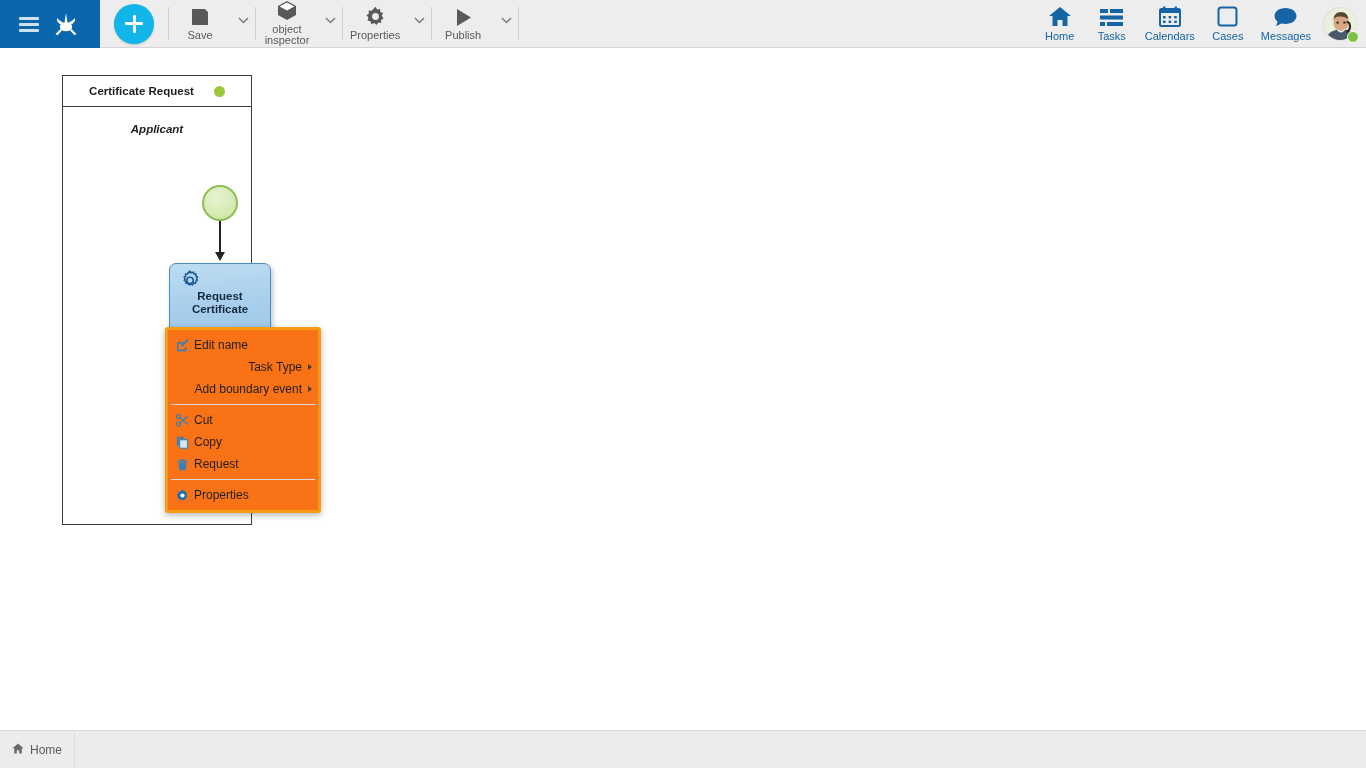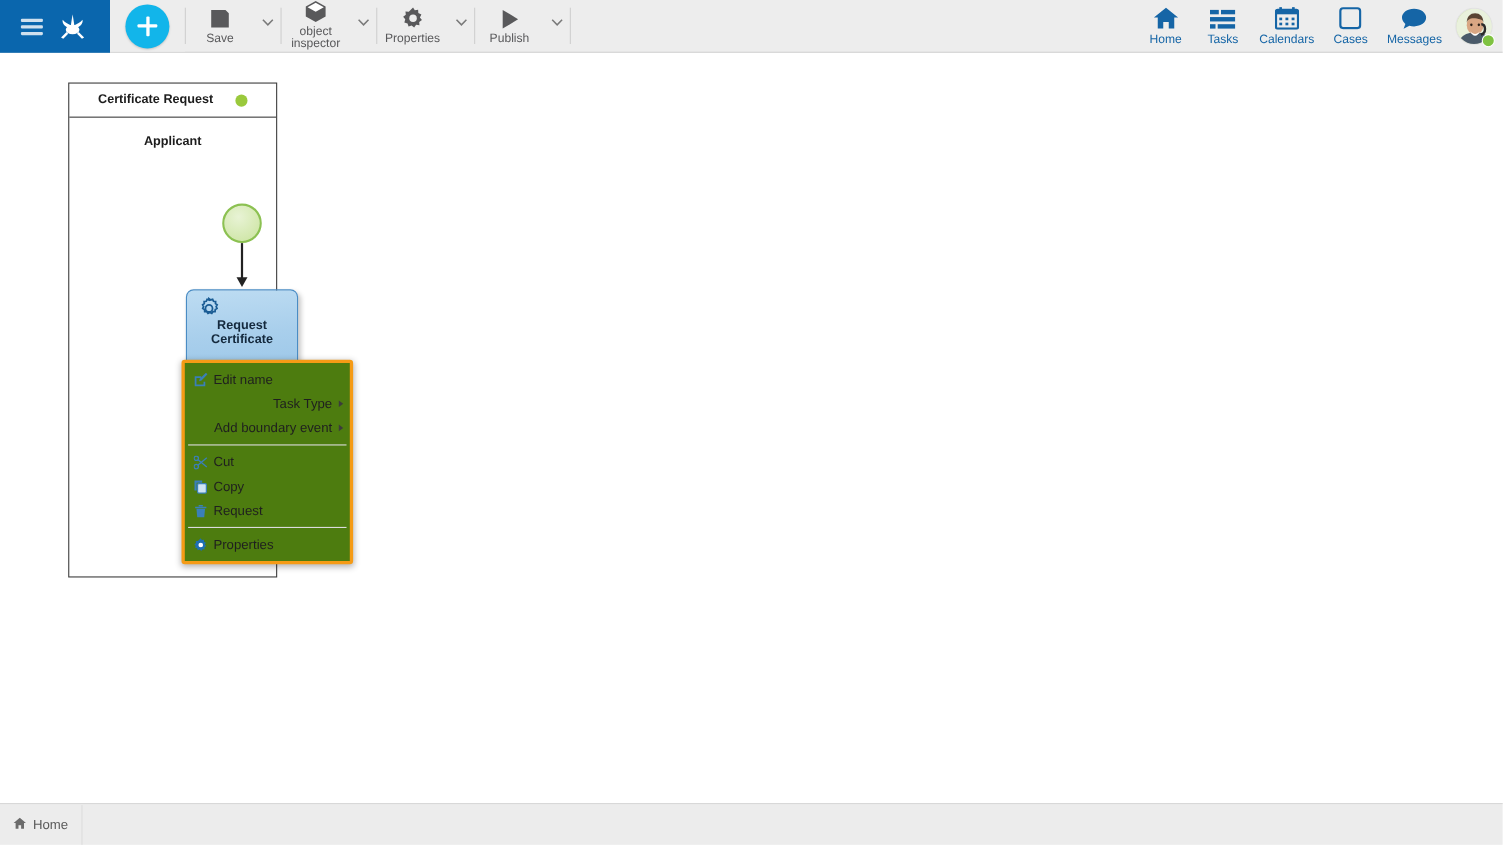--- a/index.html
+++ b/index.html
@@ -103,21 +103,21 @@
   #pool {
     position:absolute; left:62px; top:26px; width:190px; height:450px;
     border:1px solid #3d3d3d; background:#fff;
   }
   #pool-header {
     height:31px; border-bottom:1px solid #3d3d3d;
     display:flex; align-items:center; justify-content:center; gap:20px;text-align:right;
   }
   #pool-title { font-size:11.5px; color:#1d1d1d; font-weight:bold; }
   #pool-dot { width:11px; height:11px; border-radius:50%; background:#9ac93c; }
-  #lane-title { text-align:center; font-size:11.5px; color:#1d1d1d; margin-top:16px; font-weight:bold;}
+  #lane-title { text-align:center; font-size:11.5px; color:#1d1d1d; margin-top:16px; font-weight:bold;font-style:italic;}
 
   .shp { position:absolute; }
   #start-event {
     left:139px; top:109px; width:36px; height:36px; border-radius:50%;
     border:2px solid #8cc152;
     background: radial-gradient(circle at 40% 32%, #e8f3d5 0%, #d3e8ae 70%, #c9e2a0 100%);
   }
   #end-event {
     left:139px; top:304px; width:36px; height:36px; border-radius:50%;
     border:2.5px solid #d63b33;
@@ -138,21 +138,21 @@
   .arrow-line { position:absolute; background:#222; width:1.6px; }
   .arrow-head {
     position:absolute; width:0; height:0;
     border-left:5px solid transparent; border-right:5px solid transparent;
     border-top:9px solid #222;
   }
 
   
   #ctx-menu {
     position:absolute; left:165px; top:278px; width:156px;
-    background:#4d7c0f; border:3px solid #f59b15; border-radius:3px;
+    background:#f97316; border:3px solid #f59b15; border-radius:3px;
     box-shadow:0 2px 6px rgba(0,0,0,.3); z-index:50;
     padding: 4px 0 4px 0;
   }
   .ctx-item {
     display:flex; align-items:center; height:22px; padding:0 6px 0 7px;
     font-size:12px; color:#1f1f1f; cursor:pointer; position:relative;
   }
   .ctx-ico { width:15px; display:flex; align-items:center; justify-content:center; margin-right:4px; flex:0 0 15px;}
   .ctx-lbl { flex:1 1 auto; white-space:nowrap; }
   .ctx-indent { padding-left:26px;text-align:right; }

